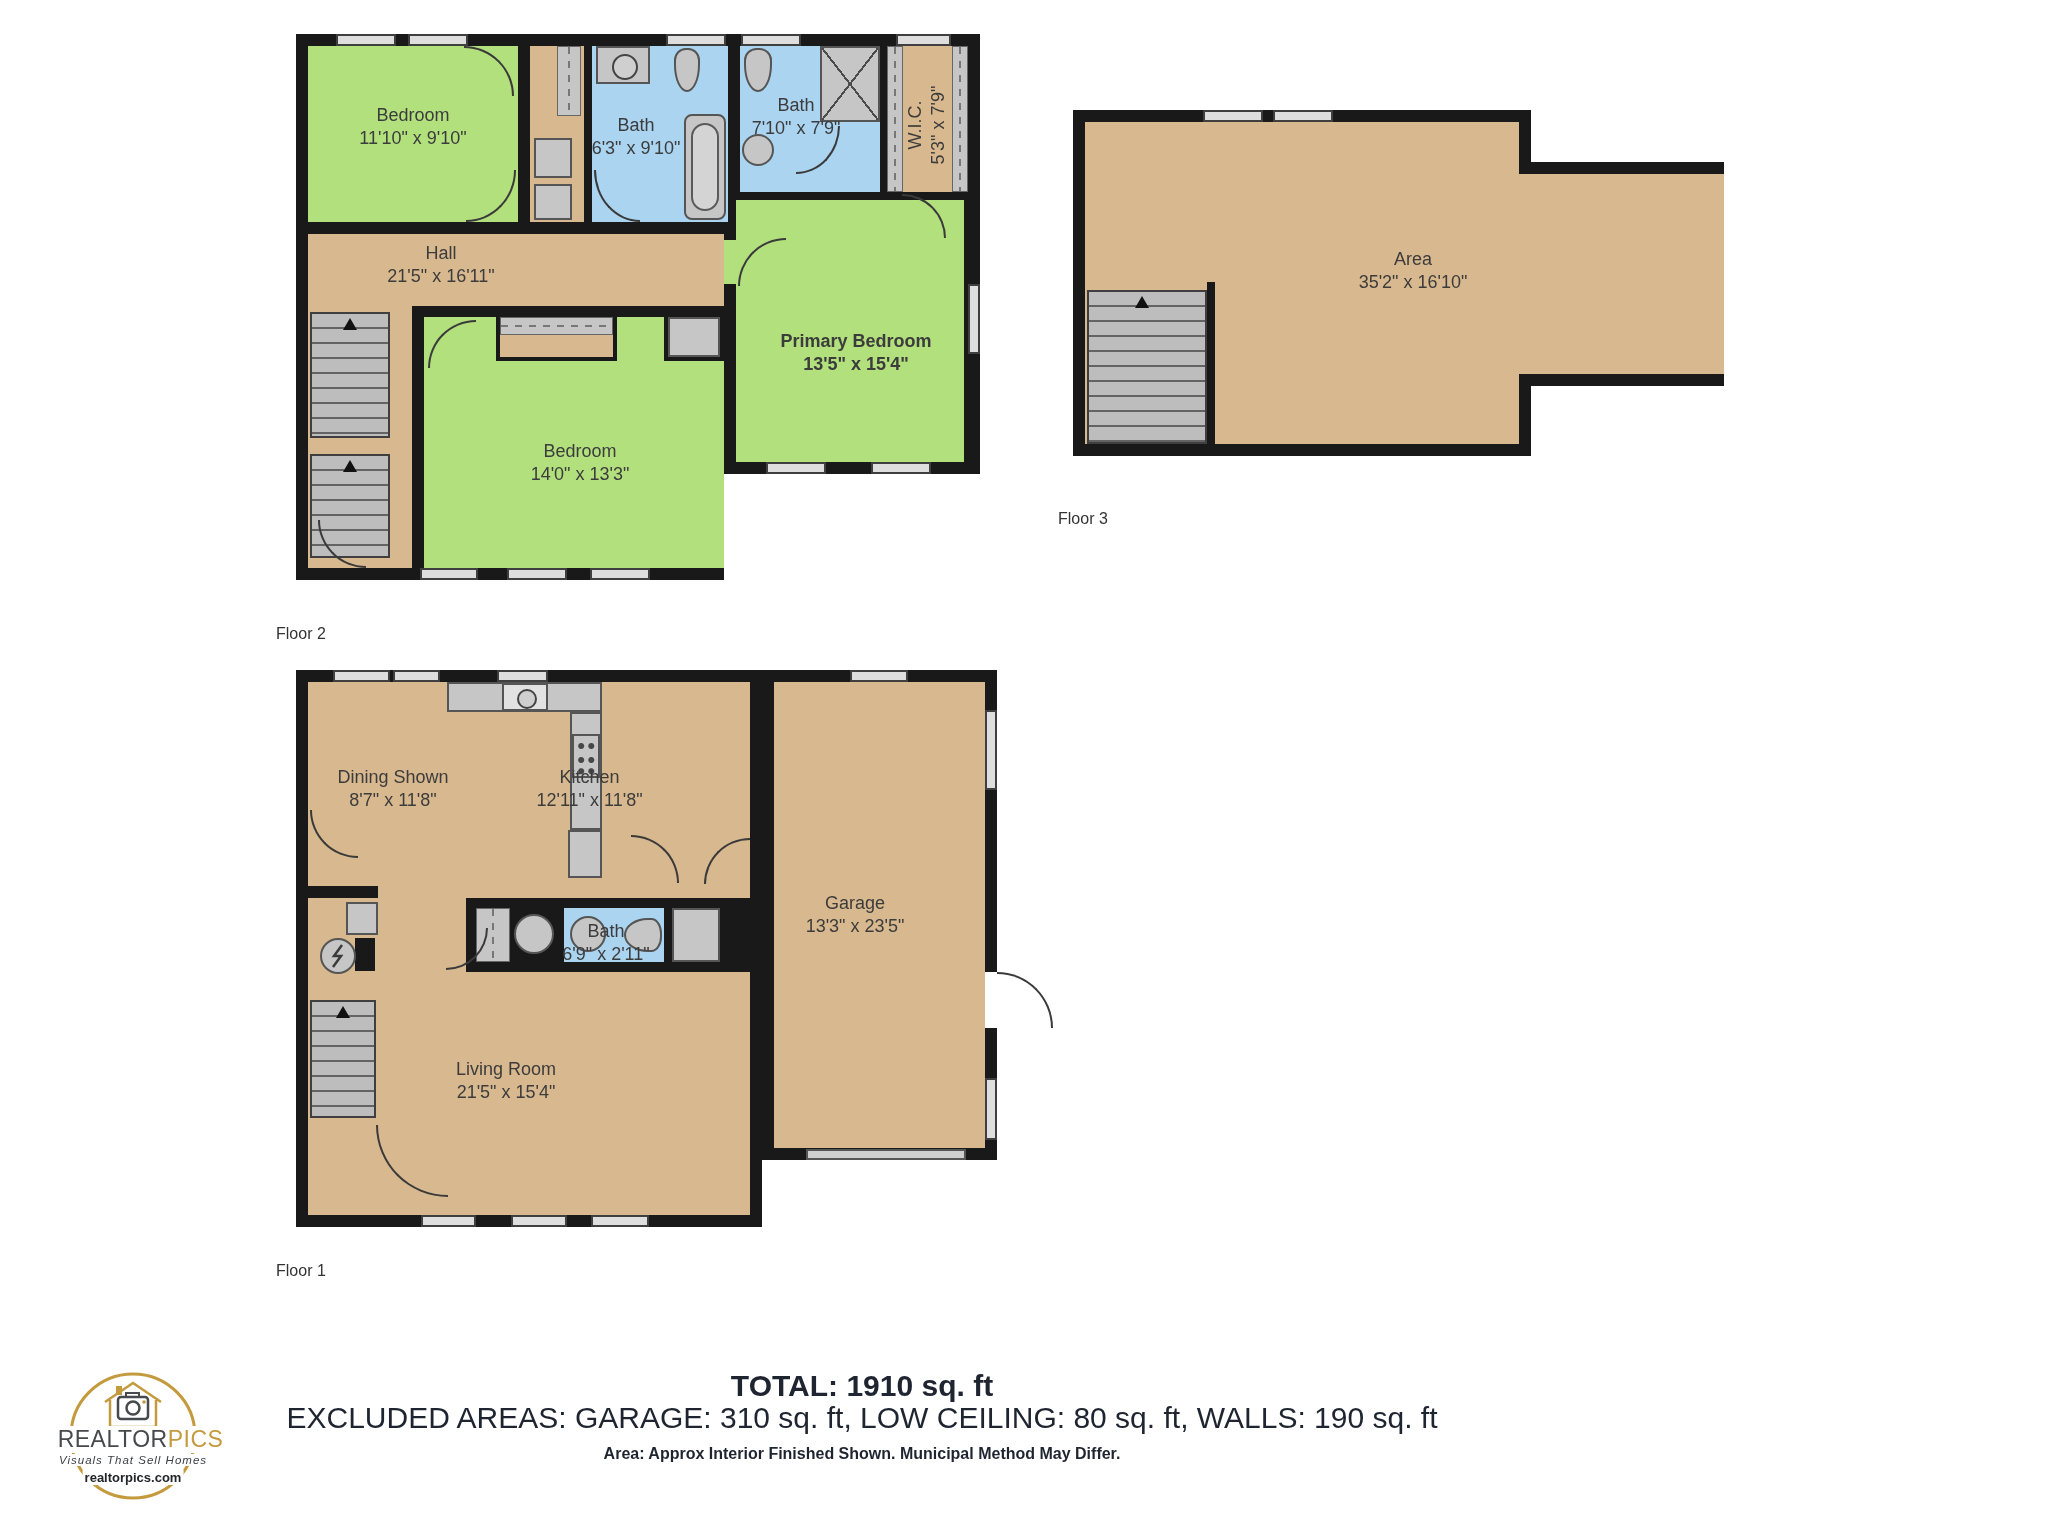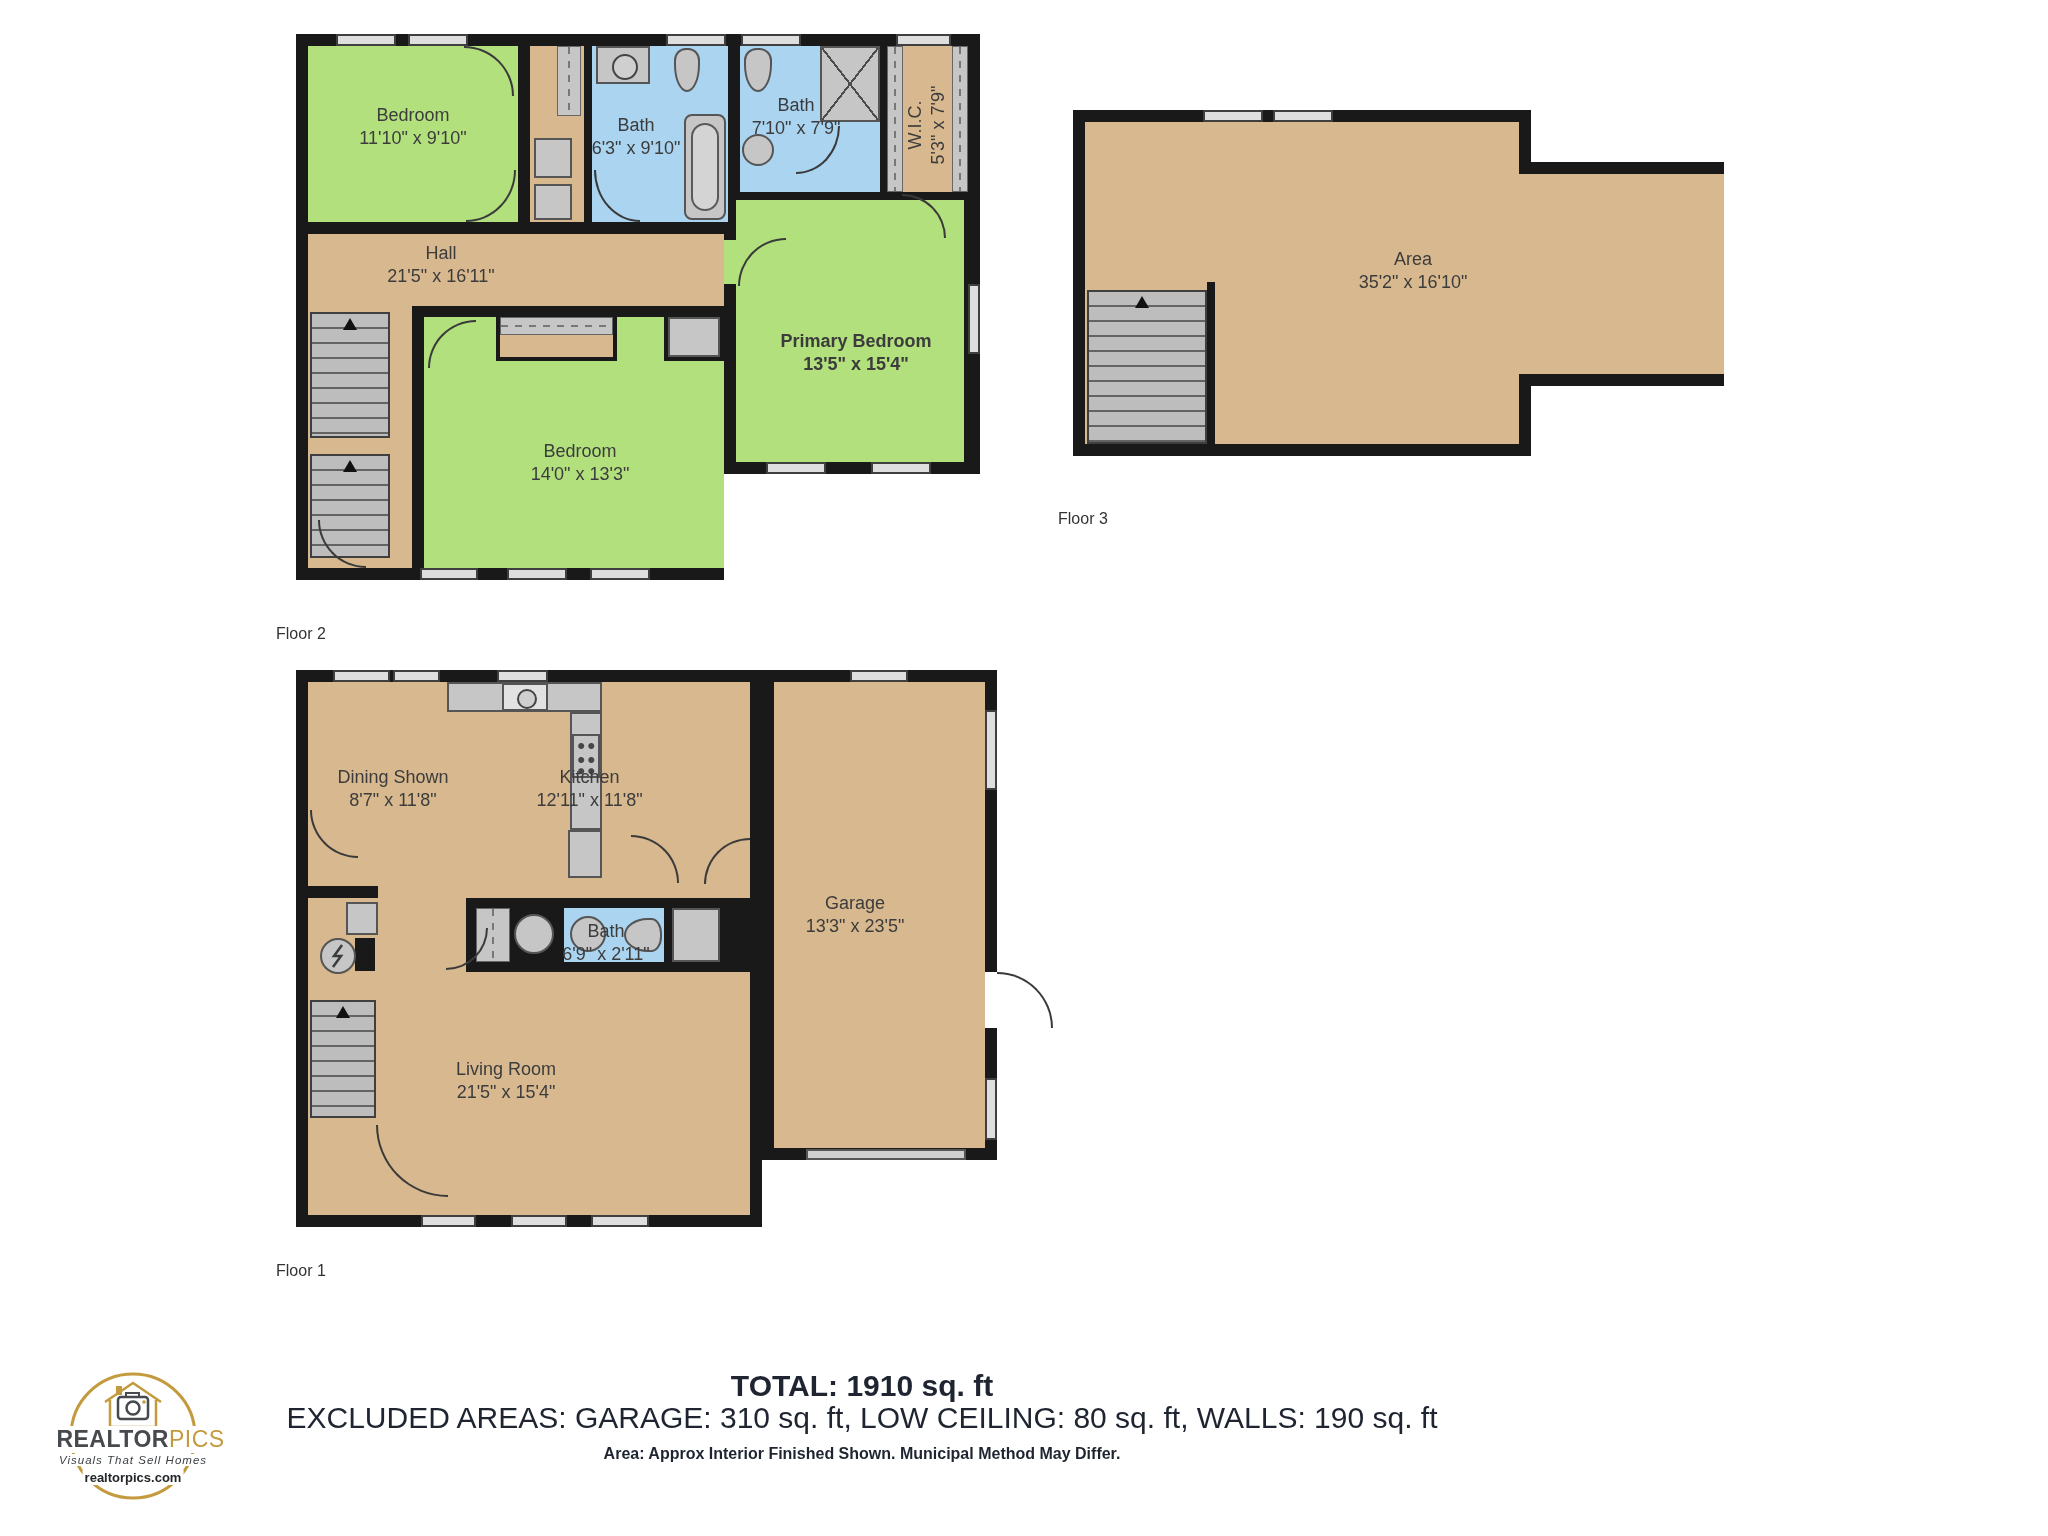--- a/index.html
+++ b/index.html
@@ -56,21 +56,21 @@
       radial-gradient(circle at 72% 88%,#474747 2.5px,transparent 3.5px);}
   .circlefix{border-radius:50%;}
   .summary{position:absolute;left:0;top:1370px;width:100%;text-align:center;color:#1e2430;z-index:40;}
   .summary .l1{font-size:30px;font-weight:bold;line-height:32px;}
   .summary .l2,.summary .l3{font-size:30px;line-height:31px;}
   .summary .l4{font-size:16px;font-weight:600;margin-top:12px;}
   .logo{position:absolute;left:54px;top:1370px;width:158px;height:132px;z-index:40;text-align:center;}
   .logo svg{position:absolute;}
   .logo-brand{position:absolute;left:50%;top:56px;transform:translateX(-50%);white-space:nowrap;
       background:#fff;padding:0 3px;letter-spacing:.5px;}
-  .logo-brand .lb1{font-size:23px;font-weight:bold;color:#46494d;margin-left:15px;}
+  .logo-brand .lb1{font-size:23px;font-weight:normal;color:#46494d;margin-left:15px;}
   .logo-brand .lb2{font-size:23px;font-weight:300;color:#c49a3e;}
   .logo-tag{position:absolute;left:50%;top:84px;transform:translateX(-50%);white-space:nowrap;
       font-style:italic;font-size:11.5px;letter-spacing:1px;color:#3c4043;background:#fff;padding:0 2px;}
   .logo-url{position:absolute;left:50%;top:100px;transform:translateX(-50%);white-space:nowrap;
       font-size:13px;font-weight:bold;color:#232629;background:#fff;padding:0 2px;}
 </style>
 </head>
 <body>
 
 <div class="page">

